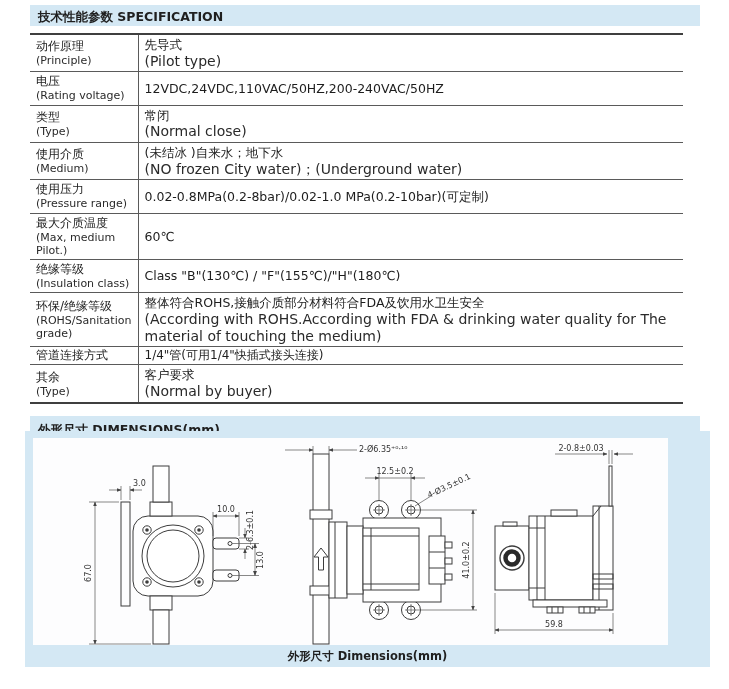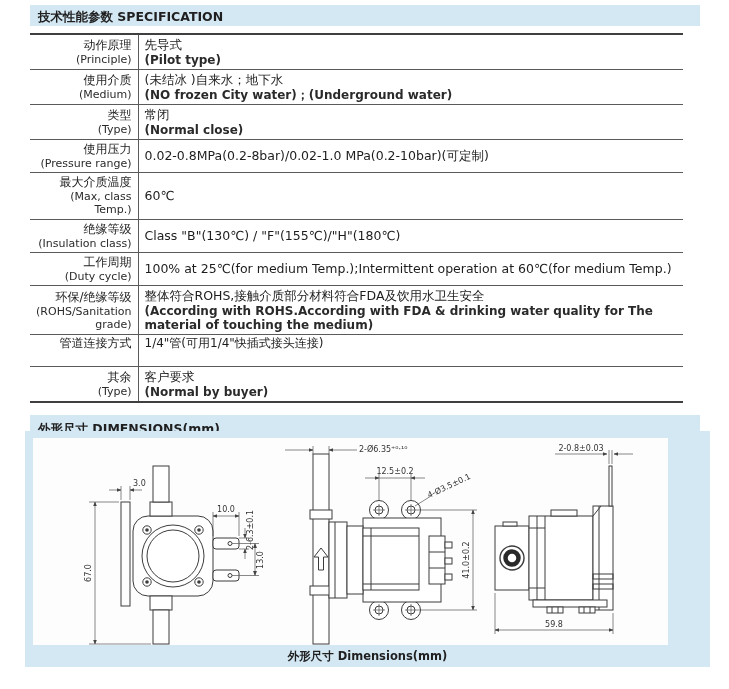--- a/index.html
+++ b/index.html
@@ -34,28 +34,27 @@
   table.spec-table td {
     vertical-align: middle;
     padding: 2px 6px;
     border-top: 1.6px solid #5a5a5a;
   }
   table.spec-table tr:first-child td { border-top: none; }
   td.label-cell {
     width: 108px;
     border-right: 1.6px solid #5a5a5a;
     padding-left: 8px;
-    text-align: right;
   }
   td.value-cell { padding-left: 14px; }
   .label-cn { font-size: 12px; line-height: 1.25; }
   .label-en { font-size: 11px; color: #2a2a2a; line-height: 1.2; }
   .value-main { font-size: 12.5px; line-height: 1.25; }
-  .value-sub { font-size: 12px; color: #2a2a2a; line-height: 1.2; font-weight: bold; }
-  tr.row-slim td { padding-top: 1px; padding-bottom: 15px; }
+  .value-sub { font-size: 14px; color: #2a2a2a; line-height: 1.2; }
+  tr.row-slim td { padding-top: 1px; padding-bottom: 1px; }
   tr.row-slim .value-main, tr.row-slim .label-cn { font-size: 12px; }
 
   .drawing-panel {
     position: absolute;
     left: 25px;
     top: 431px;
     width: 685px;
     height: 236px;
     background: #d4e8f4;
     padding: 7px 42px 22px 8px;
@@ -96,72 +95,72 @@
         <div class="label-cn">动作原理</div>
         <div class="label-en">(Principle)</div>
       </td>
       <td class="value-cell">
         <div class="value-main">先导式</div>
         <div class="value-sub">(Pilot type)</div>
       </td>
     </tr>
     <tr>
       <td class="label-cell">
+        <div class="label-cn">电压</div>
+        <div class="label-en">(Rating voltage)</div>
+      </td>
+      <td class="value-cell">
+        <div class="value-main">12VDC,24VDC,110VAC/50HZ,200-240VAC/50HZ</div>
+      </td>
+    </tr>
+    <tr>
+      <td class="label-cell">
+        <div class="label-cn">类型</div>
+        <div class="label-en">(Type)</div>
+      </td>
+      <td class="value-cell">
+        <div class="value-main">常闭</div>
+        <div class="value-sub">(Normal close)</div>
+      </td>
+    </tr>
+    <tr>
+      <td class="label-cell">
         <div class="label-cn">使用介质</div>
         <div class="label-en">(Medium)</div>
       </td>
       <td class="value-cell">
         <div class="value-main">(未结冰 )自来水；地下水</div>
         <div class="value-sub">(NO frozen City water)；(Underground water)</div>
       </td>
     </tr>
     <tr>
       <td class="label-cell">
-        <div class="label-cn">类型</div>
-        <div class="label-en">(Type)</div>
-      </td>
-      <td class="value-cell">
-        <div class="value-main">常闭</div>
-        <div class="value-sub">(Normal close)</div>
-      </td>
-    </tr>
-    <tr>
-      <td class="label-cell">
         <div class="label-cn">使用压力</div>
         <div class="label-en">(Pressure range)</div>
       </td>
       <td class="value-cell">
         <div class="value-main">0.02-0.8MPa(0.2-8bar)/0.02-1.0 MPa(0.2-10bar)(可定制)</div>
       </td>
     </tr>
     <tr>
       <td class="label-cell">
         <div class="label-cn">最大介质温度</div>
-        <div class="label-en">(Max, class Temp.)</div>
+        <div class="label-en">(Max, medium Pilot.)</div>
       </td>
       <td class="value-cell">
         <div class="value-main">60℃</div>
       </td>
     </tr>
     <tr>
       <td class="label-cell">
         <div class="label-cn">绝缘等级</div>
         <div class="label-en">(Insulation class)</div>
       </td>
       <td class="value-cell">
         <div class="value-main">Class "B"(130℃) / "F"(155℃)/"H"(180℃)</div>
-      </td>
-    </tr>
-    <tr>
-      <td class="label-cell">
-        <div class="label-cn">工作周期</div>
-        <div class="label-en">(Duty cycle)</div>
-      </td>
-      <td class="value-cell">
-        <div class="value-main">100% at 25℃(for medium Temp.);Intermittent operation at 60℃(for medium Temp.)</div>
       </td>
     </tr>
     <tr>
       <td class="label-cell">
         <div class="label-cn">环保/绝缘等级</div>
         <div class="label-en">(ROHS/Sanitation grade)</div>
       </td>
       <td class="value-cell">
         <div class="value-main">整体符合ROHS,接触介质部分材料符合FDA及饮用水卫生安全</div>
         <div class="value-sub">(According with ROHS.According with FDA &amp; drinking water quality for The material of touching the medium)</div>

